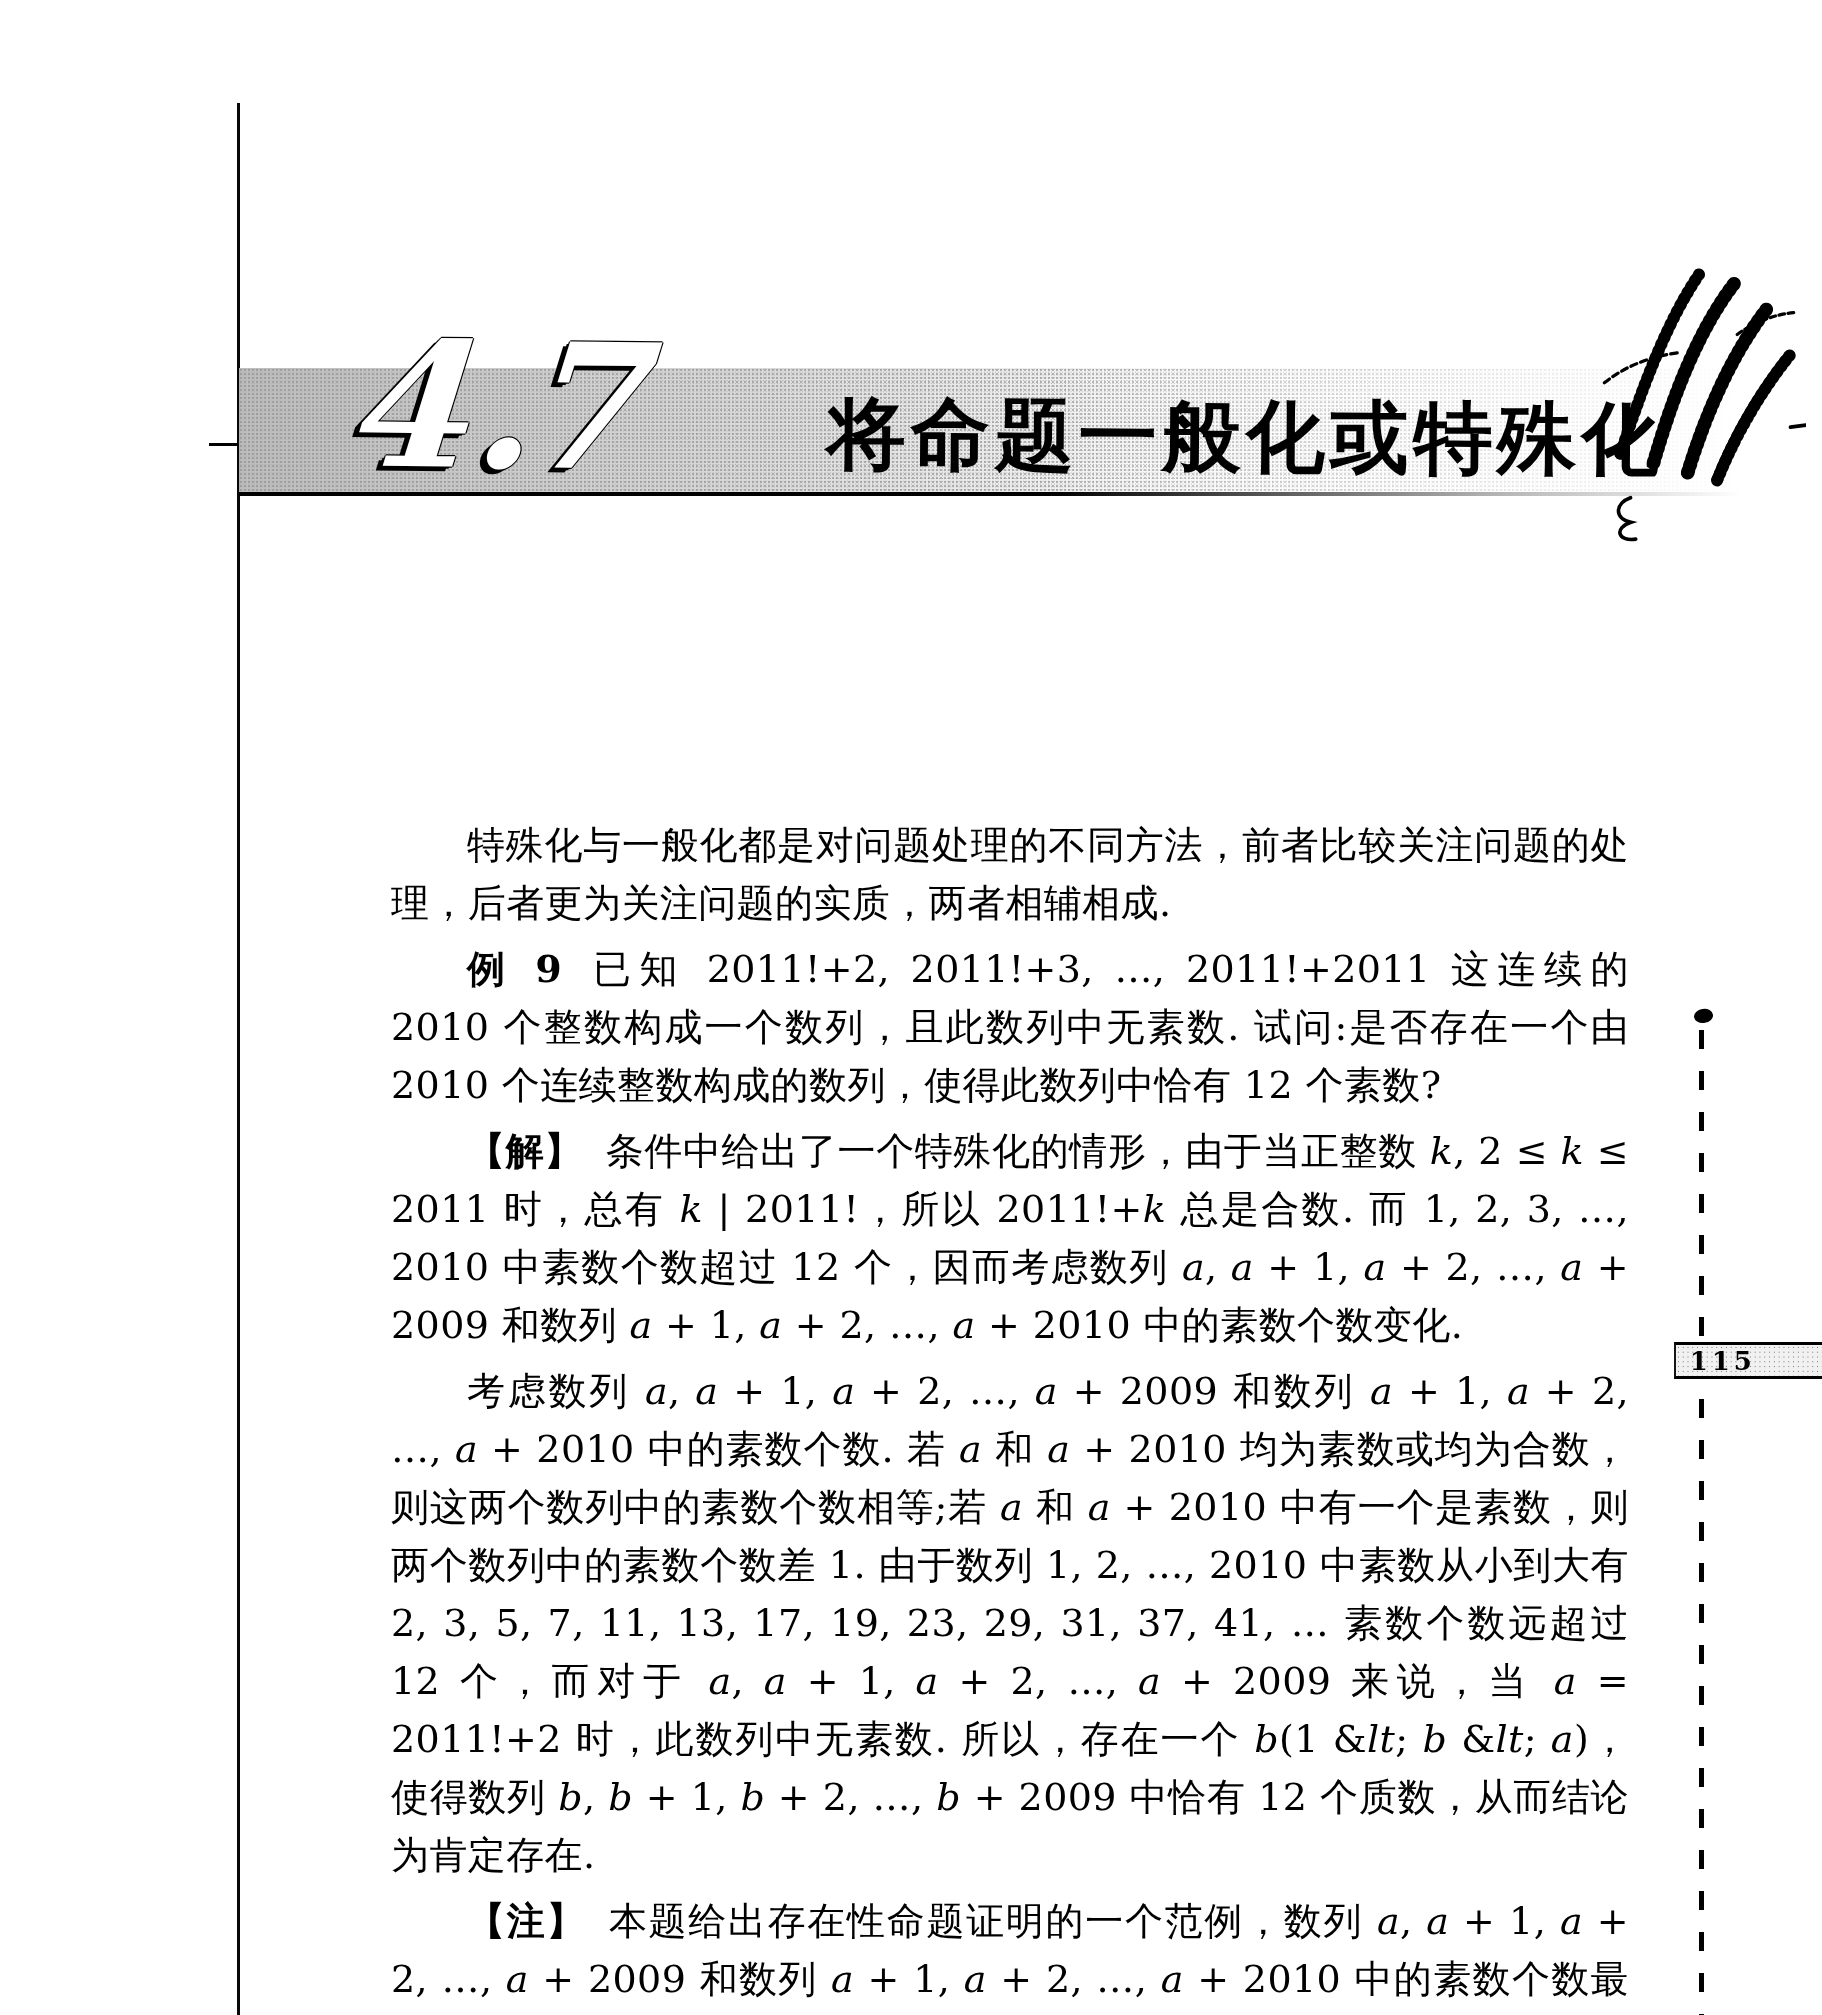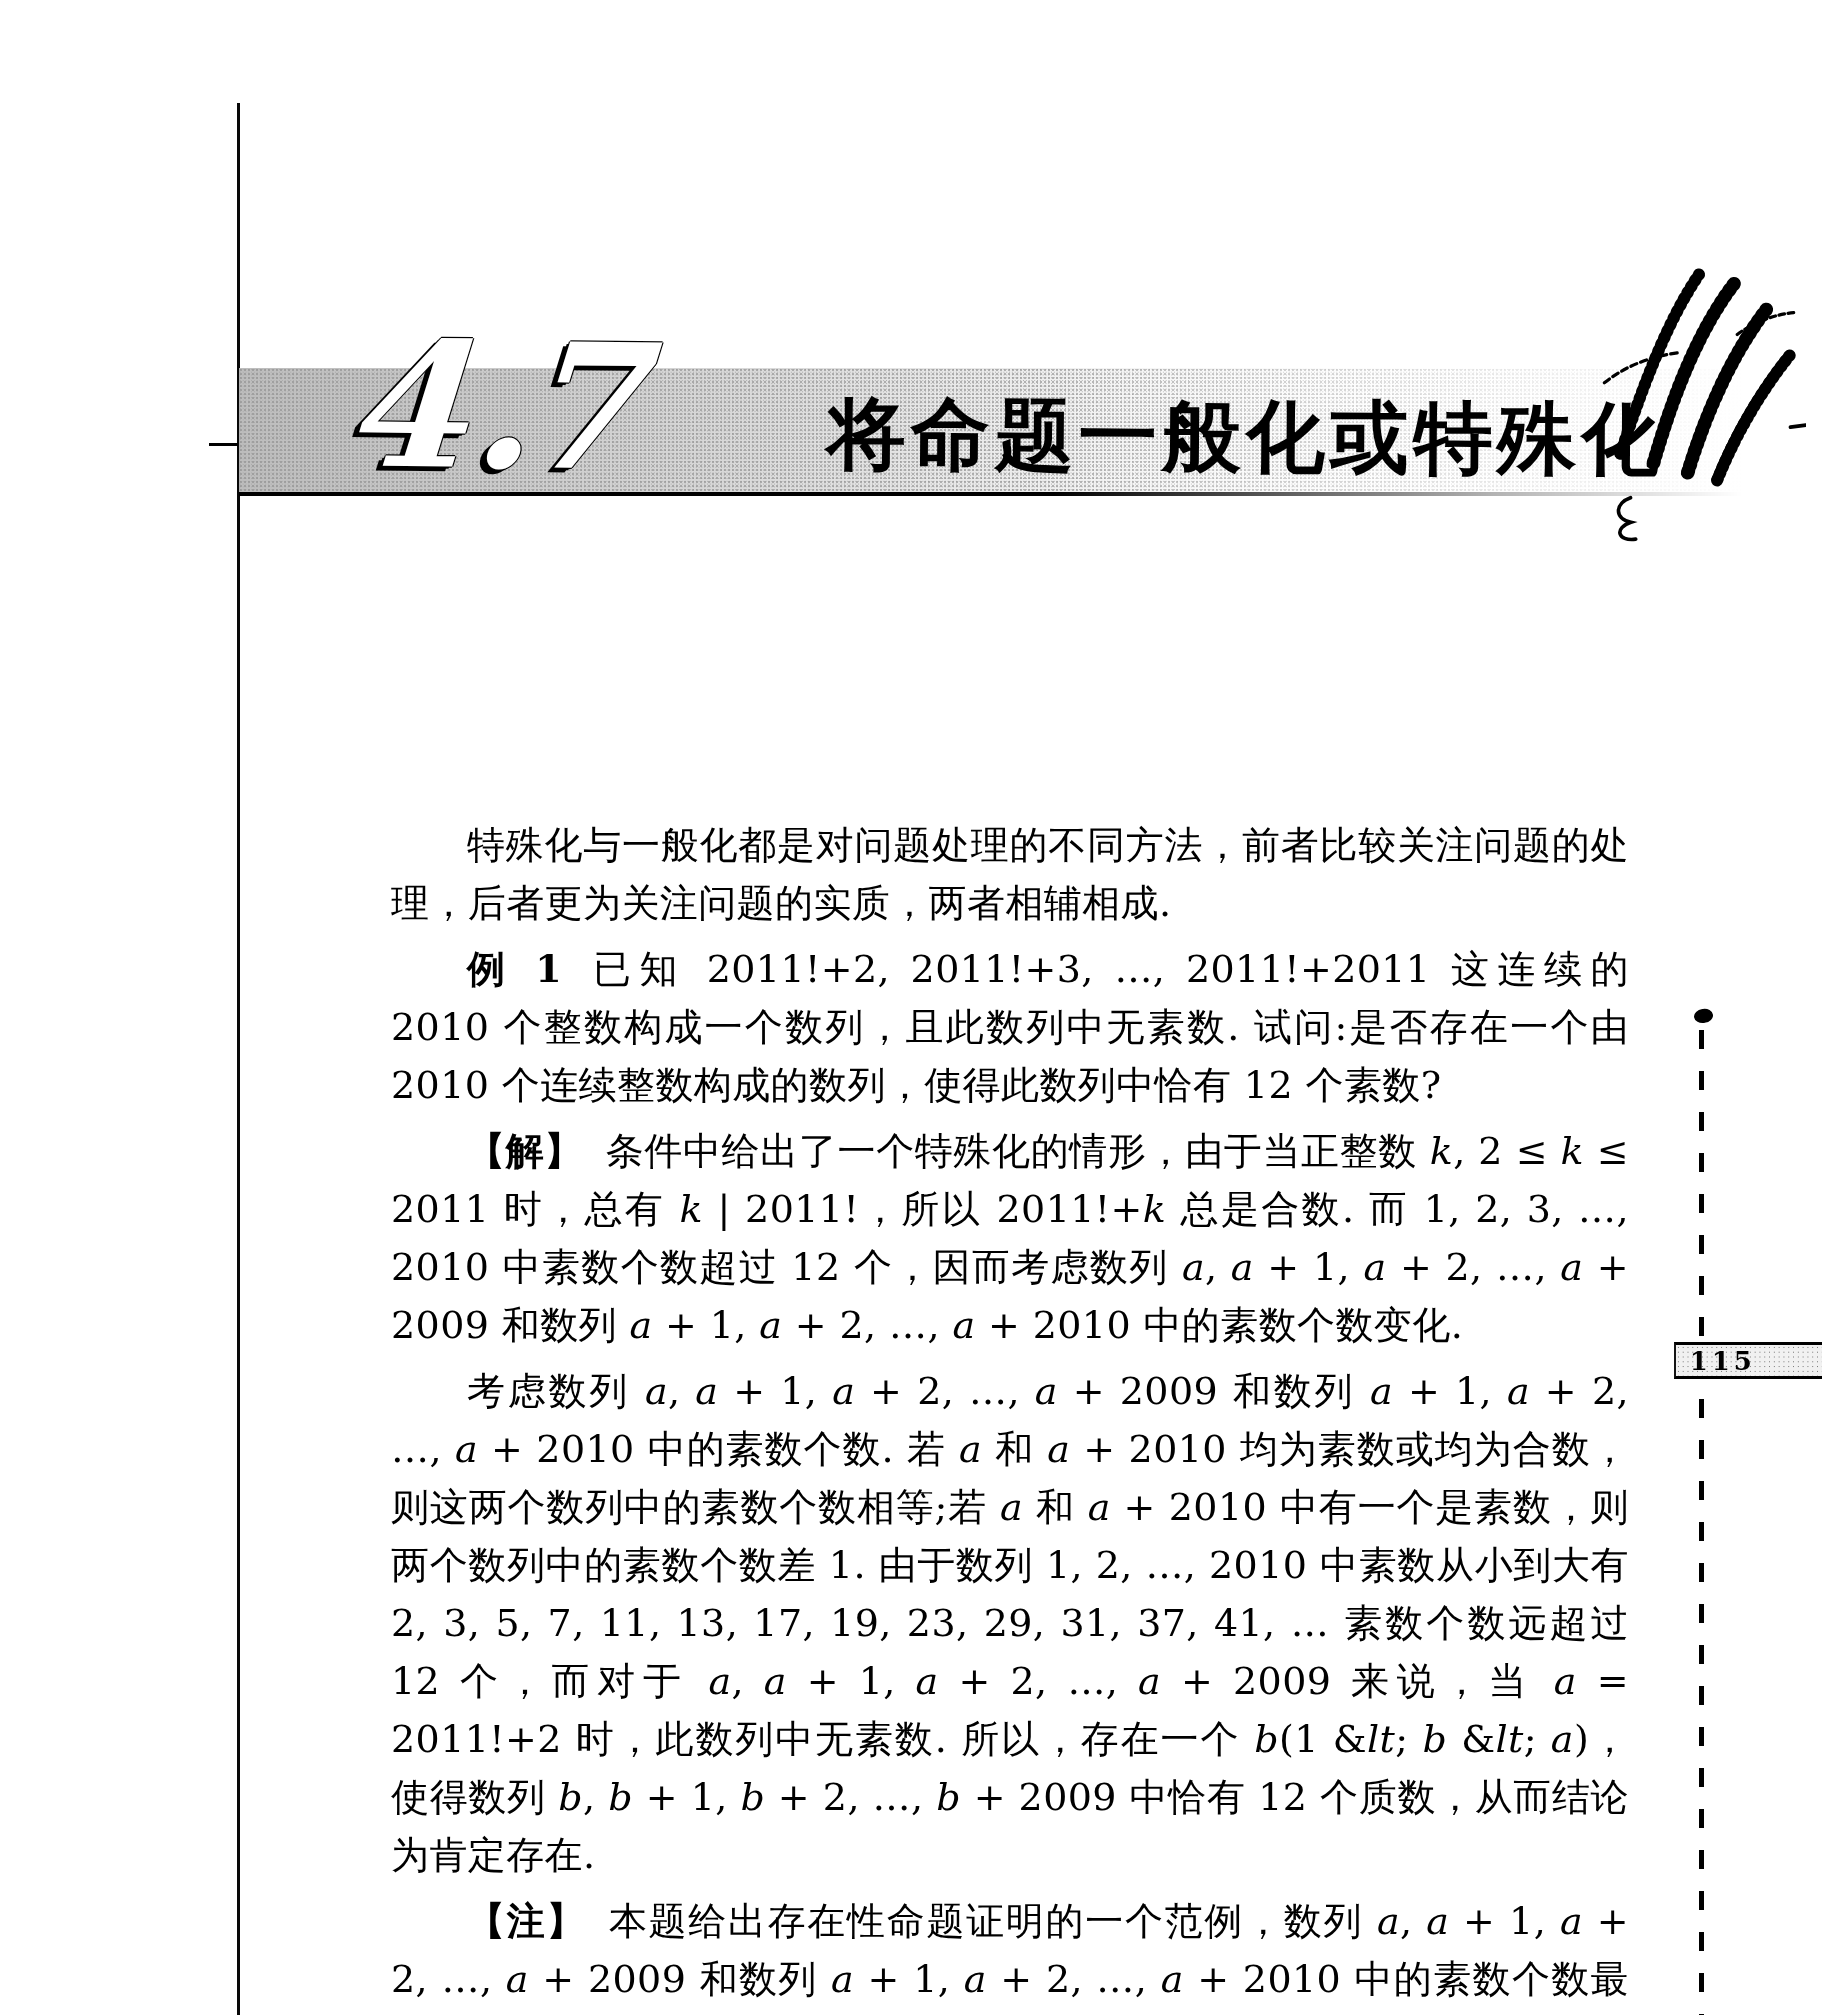--- a/index.html
+++ b/index.html
@@ -85,21 +85,21 @@
       <path d="M310 542 C 350 442, 410 332, 490 232" stroke-width="30" stroke-dasharray="5 12"></path>
       <path d="M30 300 C 80 260, 140 235, 215 225" stroke-width="8" stroke-dasharray="16 10"></path>
       <path d="M360 180 C 400 150, 450 130, 505 125" stroke-width="8" stroke-dasharray="14 9"></path>
       <path d="M95 585 C 58 598, 52 636, 96 646 C 54 660, 62 694, 108 688" stroke-width="9"></path>
       <path d="M492 410 L 530 405" stroke-width="9"></path>
     </g>
   </svg>
 
   <div class="body-text">
     <p class="para"><span>特殊化与一般化都是对问题处理的不同方法，前者比较关注问题的处理，后者更为关注问题的实质，两者相辅相成.</span></p>
-    <p class="para"><b class="lbl">例 1</b><span>已知 2011!+2, 2011!+3, …, 2011!+2011 这连续的 2010 个整数构成一个数列，且此数列中无素数. 试问:是否存在一个由 2010 个连续整数构成的数列，使得此数列中恰有 12 个素数?</span></p>
+    <p class="para"><b class="lbl">例 9</b><span>已知 2011!+2, 2011!+3, …, 2011!+2011 这连续的 2010 个整数构成一个数列，且此数列中无素数. 试问:是否存在一个由 2010 个连续整数构成的数列，使得此数列中恰有 12 个素数?</span></p>
     <p class="para"><b class="lbl">【解】</b><span>条件中给出了一个特殊化的情形，由于当正整数 <i>k</i>, 2 ≤ <i>k</i> ≤ 2011 时，总有 <i>k</i> | 2011!，所以 2011!+<i>k</i> 总是合数. 而 1, 2, 3, …, 2010 中素数个数超过 12 个，因而考虑数列 <i>a</i>, <i>a</i> + 1, <i>a</i> + 2, …, <i>a</i> + 2009 和数列 <i>a</i> + 1, <i>a</i> + 2, …, <i>a</i> + 2010 中的素数个数变化.</span></p>
     <p class="para"><span>考虑数列 <i>a</i>, <i>a</i> + 1, <i>a</i> + 2, …, <i>a</i> + 2009 和数列 <i>a</i> + 1, <i>a</i> + 2, …, <i>a</i> + 2010 中的素数个数. 若 <i>a</i> 和 <i>a</i> + 2010 均为素数或均为合数，则这两个数列中的素数个数相等;若 <i>a</i> 和 <i>a</i> + 2010 中有一个是素数，则两个数列中的素数个数差 1. 由于数列 1, 2, …, 2010 中素数从小到大有 2, 3, 5, 7, 11, 13, 17, 19, 23, 29, 31, 37, 41, … 素数个数远超过 12 个，而对于 <i>a</i>, <i>a</i> + 1, <i>a</i> + 2, …, <i>a</i> + 2009 来说，当 <i>a</i> = 2011!+2 时，此数列中无素数. 所以，存在一个 <i>b</i>(1 &amp;<i>lt</i>; <i>b</i> &amp;<i>lt</i>; <i>a</i>)，使得数列 <i>b</i>, <i>b</i> + 1, <i>b</i> + 2, …, <i>b</i> + 2009 中恰有 12 个质数，从而结论为肯定存在.</span></p>
     <p class="para"><b class="lbl">【注】</b><span>本题给出存在性命题证明的一个范例，数列 <i>a</i>, <i>a</i> + 1, <i>a</i> + 2, …, <i>a</i> + 2009 和数列 <i>a</i> + 1, <i>a</i> + 2, …, <i>a</i> + 2010 中的素数个数最多只能相差 1，而 <i>a</i> 取 1 或 2011!+2 时素数个数从 1 个变为超过 12 个，从而在 1 与 2011!+2 间存在一个数 <i>b</i>，使得数列 <i>b</i>, <i>b</i> + 1, <i>b</i> + 2, …,  + 2003 中恰有 12 个素数.</span></p>
 
   </div>
 
   <div class="mdot"></div>
   <div class="mdash"></div>
 
   <div class="page-tab">

